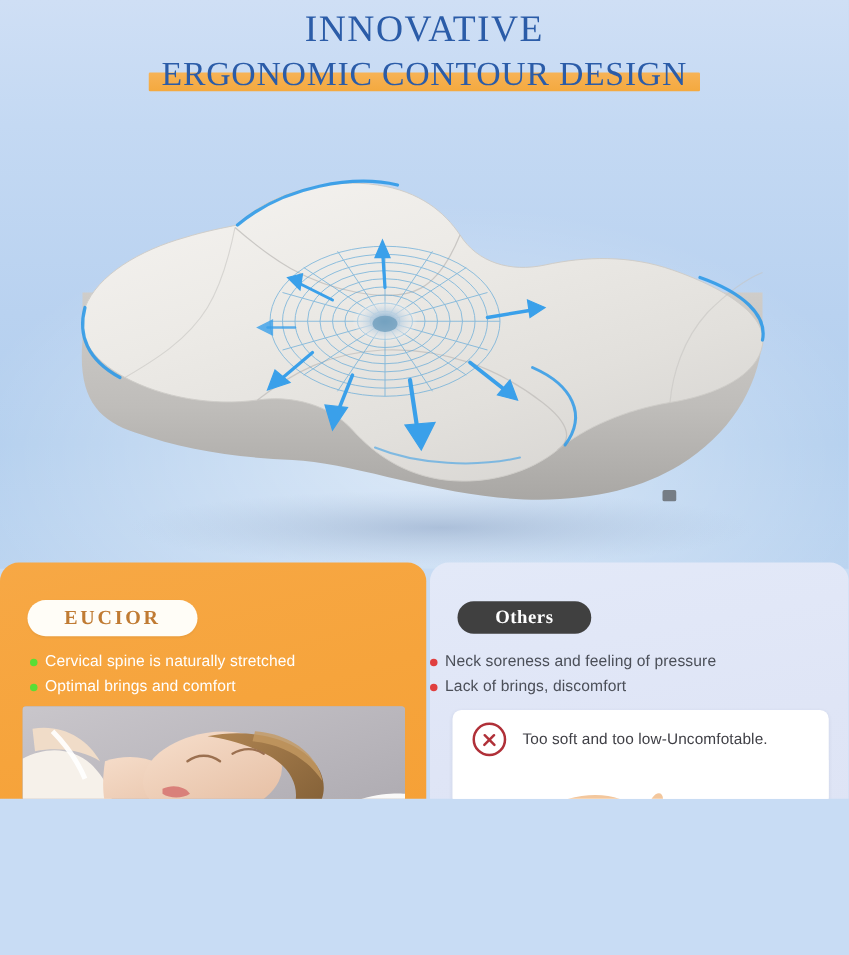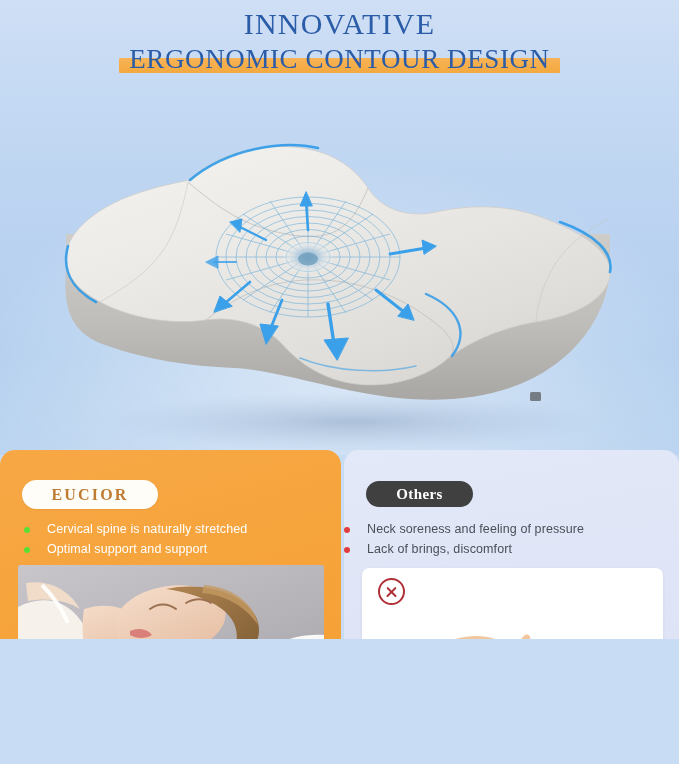--- a/index.html
+++ b/index.html
@@ -78,21 +78,21 @@
   }
   .badge-others{
     left:366px;top:481px;width:107px;height:26px;
     background:#404040;border-radius:14px;
     color:#ffffff;font-size:15px;font-weight:bold;letter-spacing:.4px;
   }
 
   .bullets{position:absolute;}
   .bullets-left{left:24px;top:521px;width:300px;}
   .bullets-right{left:344px;top:521px;width:300px;}
-  .bullet{display:flex;align-items:flex-start;margin-bottom:3px;gap:11px;}
+  .bullet{display:flex;align-items:flex-start;margin-bottom:3px;}
   .dot{
     width:6px;height:6px;border-radius:50%;margin-top:6px;margin-right:6px;flex:0 0 auto;
   }
   .dot-green{background:#5ade35;}
   .dot-red{background:#e03f3f;}
   .bullet-text{font-size:12.5px;line-height:17px;letter-spacing:.1px;}
   .bullets-left .bullet-text{color:#ffffff;}
   .bullets-right .bullet-text{color:#4b4f58;}
 
   
@@ -274,21 +274,21 @@
 
   <div class="badge badge-others">Others</div>
 
   <div class="bullets bullets-left">
     <div class="bullet">
       <span class="dot dot-green"></span>
       <span class="bullet-text">Cervical spine is naturally stretched</span>
     </div>
     <div class="bullet">
       <span class="dot dot-green"></span>
-      <span class="bullet-text">Optimal support and support</span>
+      <span class="bullet-text">Optimal brings and comfort</span>
     </div>
   </div>
 
   <div class="bullets bullets-right">
     <div class="bullet">
       <span class="dot dot-red"></span>
       <span class="bullet-text">Neck soreness and feeling of pressure</span>
     </div>
     <div class="bullet">
       <span class="dot dot-red"></span>
@@ -368,20 +368,21 @@
         </g>
       </g>
 
       <path d="M96,166 C108,158 124,158 136,166 C138,172 132,178 120,180 L100,180 C94,176 92,170 96,166 Z" fill="#f0d6c0"></path>
     </svg>
   </div>
 
   <div class="card-right">
     <div class="card-head">
       <div class="x-circle"></div>
+      <div class="card-text">Too soft and too low-Uncomfotable.</div>
     </div>
     <div class="card-illus">
       <svg width="301" height="138" viewBox="0 0 301 138">
         <defs>
           <linearGradient id="mattressG" x1="0" y1="0" x2="0" y2="1">
             <stop offset="0%" stop-color="#f2f6f8"></stop>
             <stop offset="100%" stop-color="#e4ecf0"></stop>
           </linearGradient>
           <linearGradient id="duvetG" x1="0" y1="0" x2="0.4" y2="1">
             <stop offset="0%" stop-color="#f7f8fa"></stop>

